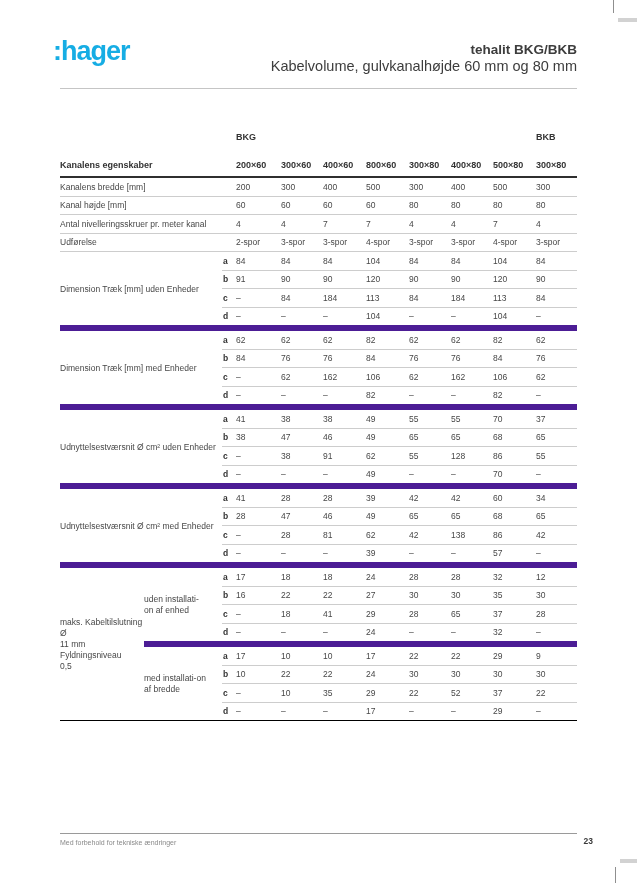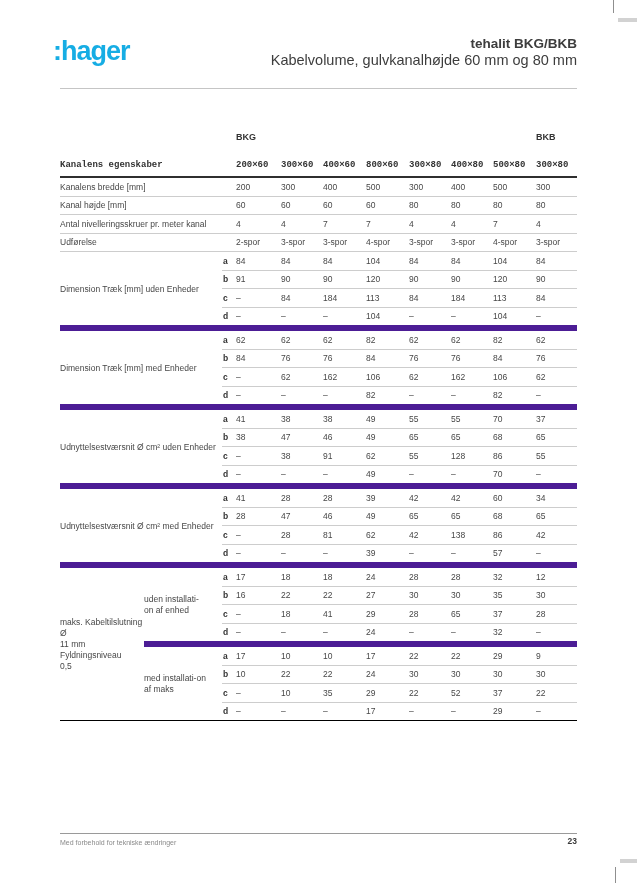--- a/index.html
+++ b/index.html
@@ -1,48 +1,48 @@
 <!DOCTYPE html>
 <html><head>
 <meta charset="utf-8">
 <style>
   html,body{margin:0;padding:0;background:#fff;}
   body{width:637px;height:883px;position:relative;font-family:"Liberation Sans",sans-serif;}
   .page{position:absolute;inset:0;background:#fff;overflow:hidden;}
 
   
   .logo{position:absolute;left:53px;top:36px;font-size:27px;font-weight:bold;letter-spacing:-1px;}
-  .titles{position:absolute;right:60px;top:36px;text-align:right;color:#3d3d3d;}
+  .titles{position:absolute;right:60px;top:42px;text-align:right;color:#3d3d3d;}
   .title1{font-size:13.5px;font-weight:bold;line-height:16px;}
   .title2{font-size:14.5px;line-height:17px;}
   .header-rule{position:absolute;left:60px;top:88px;width:517px;height:1px;background:#c5c5c5;}
 
   
   table.spec{position:absolute;left:60px;top:131px;width:517px;border-collapse:collapse;table-layout:fixed;
              font-size:8.5px;color:#474747;}
   td,th{padding:0;margin:0;vertical-align:middle;text-align:left;font-weight:normal;height:17.5px;line-height:10px;}
   tr.ghead td{height:15px;vertical-align:top;padding-top:1px;}
   .grp{font-weight:bold;font-size:9px;color:#333;padding-left:1px;}
   .corner,.colh{font-weight:bold;font-size:9px;color:#333;height:23px;vertical-align:bottom;
-                padding-bottom:6px;border-bottom:2px solid #2f2f2f;font-family:Liberation Mono, monospace;}
+                padding-bottom:6px;border-bottom:2px solid #2f2f2f;}
   .colh{padding-left:1px;}
   .s{border-bottom:1px solid #cdcdcd;}
   .lt{border-bottom:1px solid #cdcdcd;}
   .dk{border-bottom:6px solid #4c1d95;}
   .end{border-bottom:1px solid #000000;}
   .key{font-weight:bold;color:#333;padding-left:1px;}
   .val{padding-left:1px;}
   .seclbl,.mainlbl,.sublbl,.lbl{color:#474747;margin-top:16px;}
   .mainlbl{white-space:pre-line;vertical-align:middle;line-height:11px;}
   .sublbl{padding-right:14px;vertical-align:middle;line-height:11px;}
 
   
   .footer-rule{position:absolute;left:60px;top:833px;width:517px;height:1px;background:#9a9a9a;}
   .footer-note{position:absolute;left:60px;top:839px;font-size:7px;color:#8a8a8a;}
-  .page-number{position:absolute;right:60px;top:836px;font-size:8.5px;font-weight:bold;color:#3a3a3a;}
+  .page-number{position:absolute;right:44px;top:836px;font-size:8.5px;font-weight:bold;color:#3a3a3a;}
 
   
   .sb-vline-top{position:absolute;left:613px;top:0;width:1px;height:13px;background:#8f8f8f;}
   .sb-hbar-top{position:absolute;left:618px;top:18px;width:19px;height:4px;background:#d2d2d2;}
   .sb-hbar-bottom{position:absolute;left:620px;top:859px;width:17px;height:4px;background:#d2d2d2;}
   .sb-vline-bottom{position:absolute;left:615px;top:867px;width:1px;height:16px;background:#8f8f8f;}
 </style>
 </head>
 <body>
 
@@ -357,21 +357,21 @@
           <td class="val dk">–</td>
           <td class="val dk">–</td>
           <td class="val dk">–</td>
           <td class="val dk">24</td>
           <td class="val dk">–</td>
           <td class="val dk">–</td>
           <td class="val dk">32</td>
           <td class="val dk">–</td>
         </tr>
         <tr>
-          <td class="sublbl end" rowspan="4">med installati-on af maks</td>
+          <td class="sublbl end" rowspan="4">med installati-on af bredde</td>
           <td class="key lt">a</td>
           <td class="val lt">17</td>
           <td class="val lt">10</td>
           <td class="val lt">10</td>
           <td class="val lt">17</td>
           <td class="val lt">22</td>
           <td class="val lt">22</td>
           <td class="val lt">29</td>
           <td class="val lt">9</td>
         </tr>

